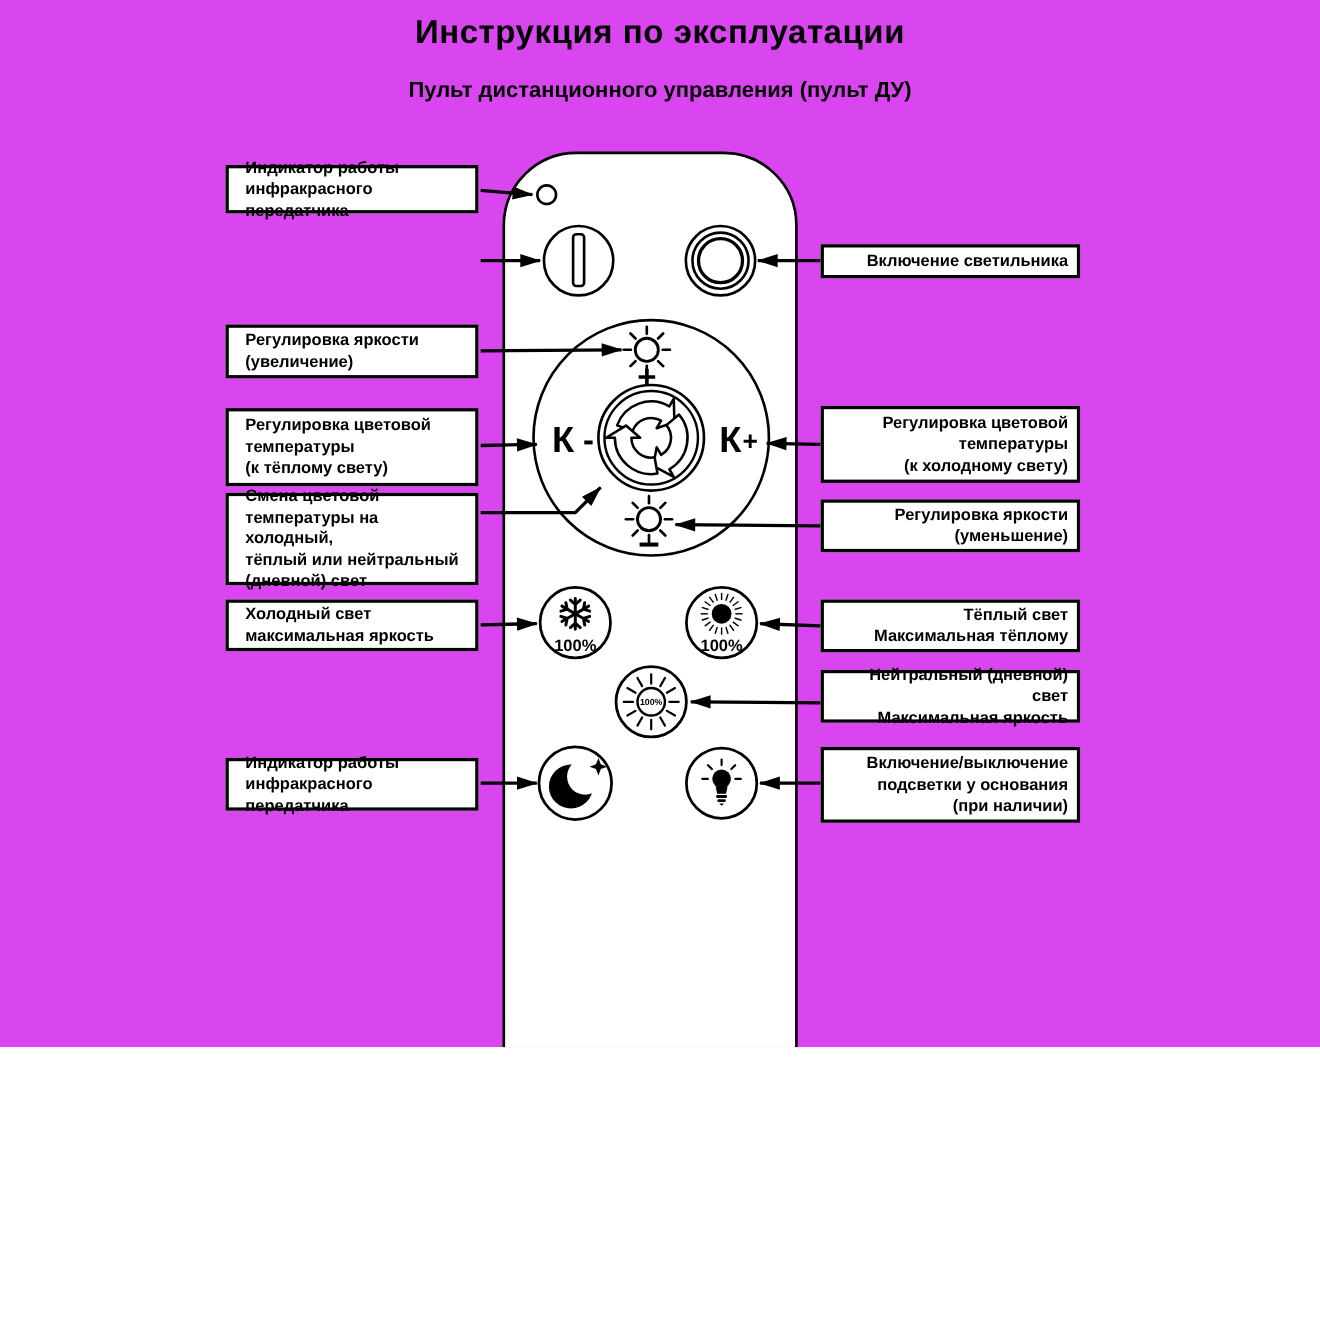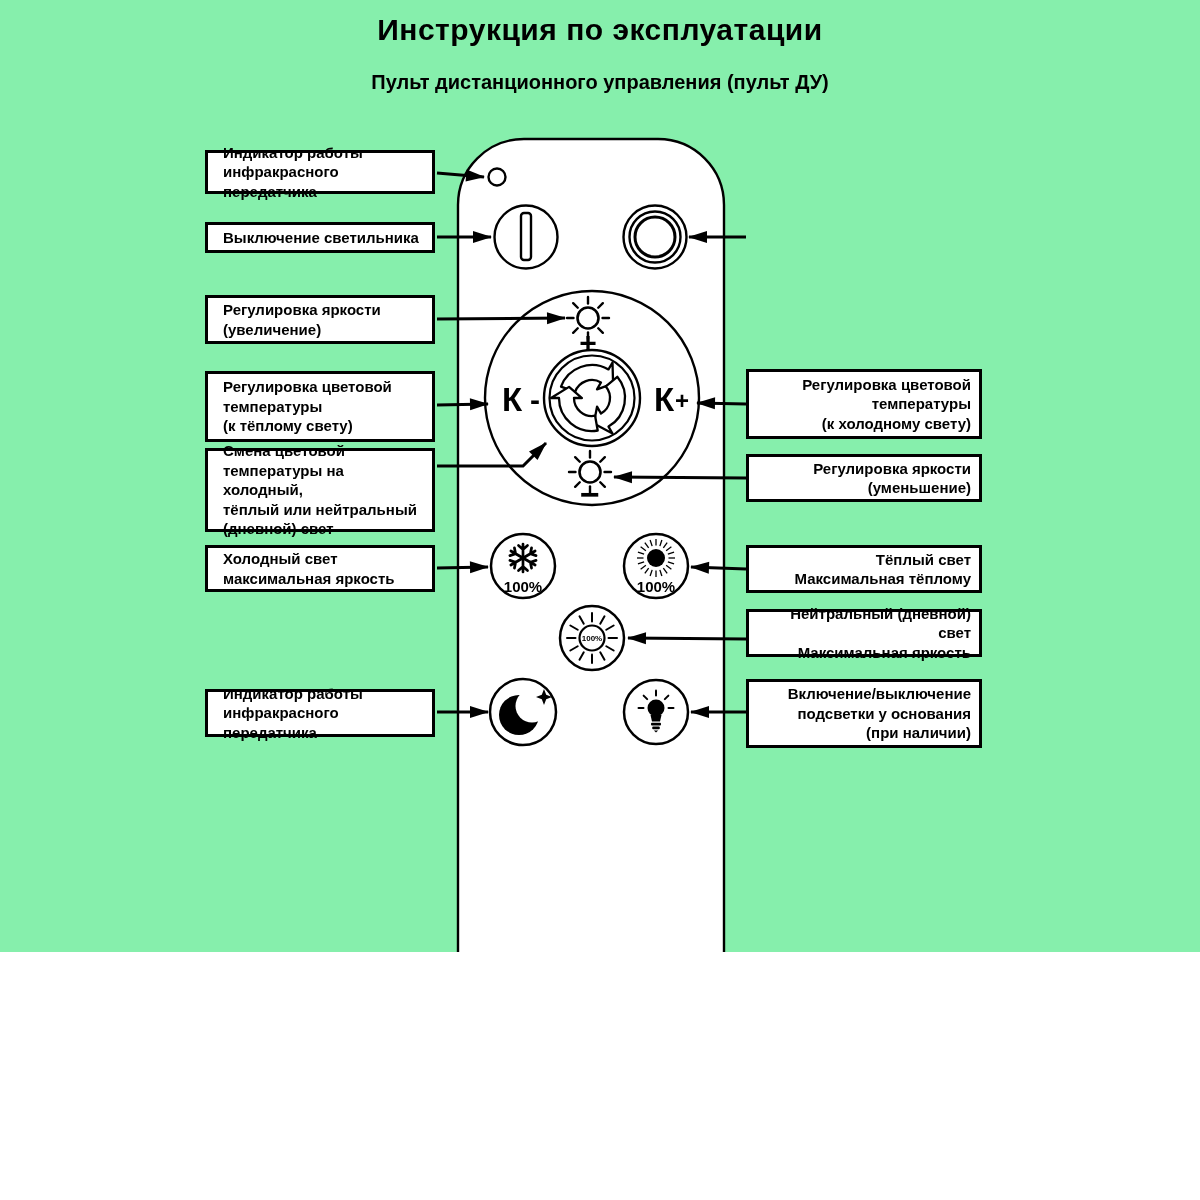--- a/index.html
+++ b/index.html
@@ -1,16 +1,16 @@
 <!DOCTYPE html>
 <html><head>
 <meta charset="utf-8">
 <style>
   html,body{margin:0;padding:0;background:#fff;}
-  .canvas{position:relative;width:1200px;height:952px;background:#86efac;
+  .canvas{position:relative;width:1200px;height:952px;background:#d946ef;
           font-family:"Liberation Sans",sans-serif;color:#000;overflow:hidden;}
   .title{position:absolute;top:13px;left:0;width:100%;text-align:center;
          font-size:30px;font-weight:bold;letter-spacing:0.5px;}
   .subtitle{position:absolute;top:71px;left:0;width:100%;text-align:center;
             font-size:20px;font-weight:bold;}
   svg{position:absolute;top:0;left:0;}
   .box{position:absolute;border:3px solid #000;background:#fff;box-sizing:border-box;
        font-size:15px;font-weight:bold;line-height:1.3;white-space:pre-line;
        display:flex;align-items:center;padding:2px 8px;}
   .left-col{left:205px;width:230px;justify-content:flex-start;text-align:left;padding-left:15px;}
@@ -312,35 +312,35 @@
       <path marker-end="url(#ah)" d="M746,404 L697,403"></path>
       <path marker-end="url(#ah)" d="M746,478 L614,477"></path>
       <path marker-end="url(#ah)" d="M746,569 L691,567"></path>
       <path marker-end="url(#ah)" d="M746,639 L628,638"></path>
       <path marker-end="url(#ah)" d="M746,712 L691,712"></path>
     </g>
   </svg>
 
   <div class="box left-col" style="top:150px;height:44px">Индикатор работы
 инфракрасного передатчика</div>
-  <div class="box left-col" style="top:222px;height:31px">Выключение светильника</div>
   <div class="box left-col" style="top:295px;height:49px">Регулировка яркости
 (увеличение)</div>
   <div class="box left-col" style="top:371px;height:71px">Регулировка цветовой
 температуры
 (к тёплому свету)</div>
   <div class="box left-col" style="top:545px;height:47px">Холодный свет
 максимальная яркость</div>
   <div class="box left-col" style="top:448px;height:84px">Смена цветовой
 температуры на холодный,
 тёплый или нейтральный
 (дневной) свет</div>
   <div class="box left-col" style="top:689px;height:48px">Индикатор работы
 инфракрасного передатчика</div>
 
+  <div class="box right-col" style="top:222px;height:31px">Включение светильника</div>
   <div class="box right-col" style="top:369px;height:70px">Регулировка цветовой
 температуры
 (к холодному свету)</div>
   <div class="box right-col" style="top:454px;height:48px">Регулировка яркости
 (уменьшение)</div>
   <div class="box right-col" style="top:545px;height:48px">Тёплый свет
 Максимальная тёплому</div>
   <div class="box right-col" style="top:609px;height:48px">Нейтральный (дневной) свет
 Максимальная яркость</div>
   <div class="box right-col" style="top:679px;height:69px">Включение/выключение

